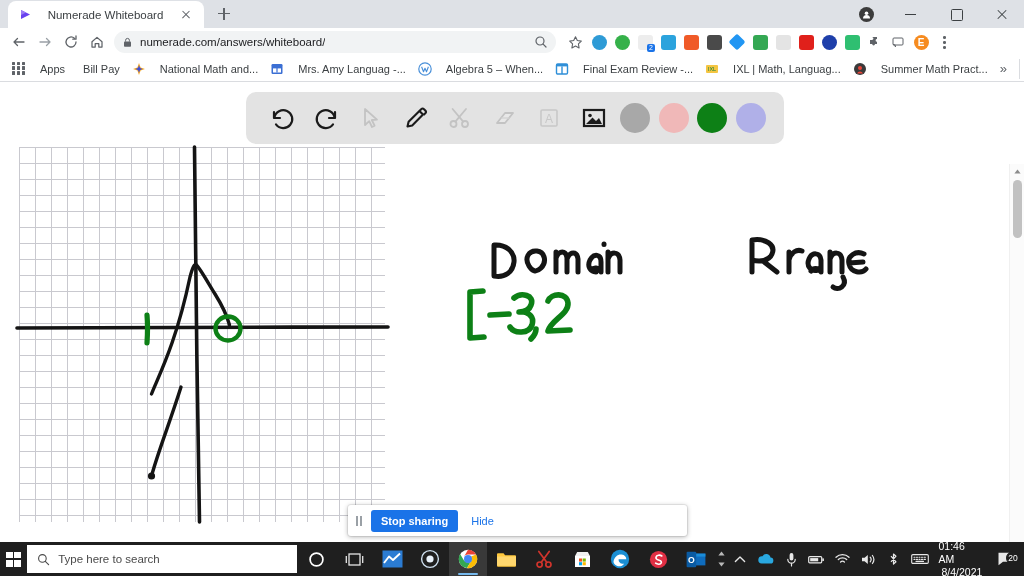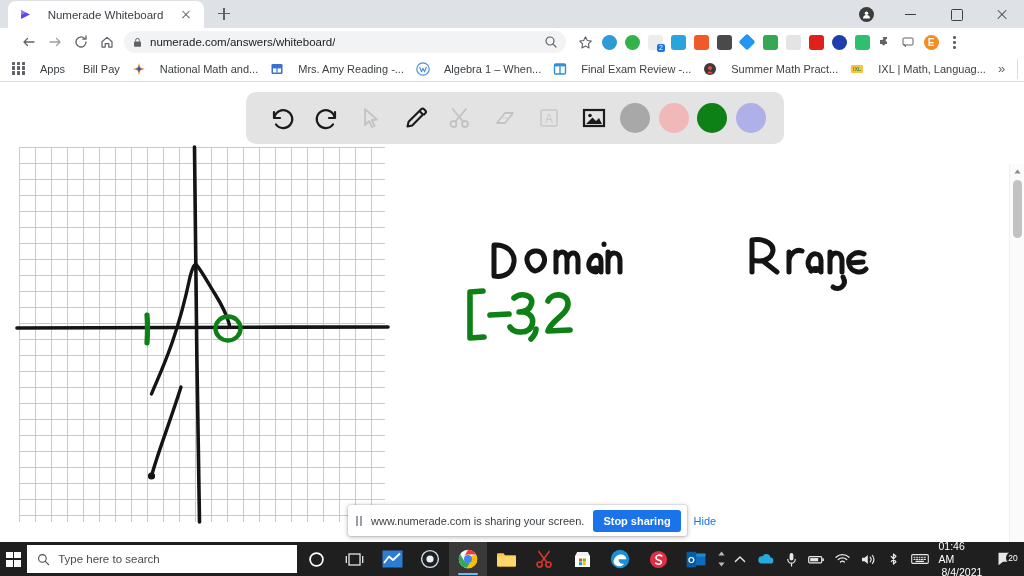--- a/index.html
+++ b/index.html
@@ -69,21 +69,21 @@
   }
   .wc-close:before, .wc-close:after {
     content: ""; position: absolute; left: 16.5px; top: 13.5px;
     width: 12px; height: 1.1px; background: #3c4043;
   }
   .wc-close:before { transform: rotate(45deg); }
   .wc-close:after  { transform: rotate(-45deg); }
 
   
   .navbar {
-    position: absolute; left: 10px; top: 28px; width: 961px; height: 28px;
+    position: absolute; left: 0; top: 28px; width: 961px; height: 28px;
     background: #fff; display: flex; align-items: center; padding: 0 6px;
   }
   .navbtn {
     width: 26px; height: 26px; display: flex; align-items: center;
     justify-content: center; color: #5f6368; flex: 0 0 26px;
   }
   .omnibox {
     flex: 1 1 auto; height: 22px; background: #f1f3f4; border-radius: 11px;
     margin: 0 6px 0 4px; display: flex; align-items: center; padding: 0 8px;
     gap: 7px; min-width: 0;
@@ -408,63 +408,63 @@
 
     <div class="bm">
       <span class="fav">
         <svg width="14" height="14" viewBox="0 0 14 14">
             <rect x="1.5" y="2" width="11" height="10" rx="1.2" fill="#3b6fd4"></rect>
             <rect x="3" y="5" width="8" height="5.5" fill="#fff"></rect>
             <rect x="3" y="5" width="8" height="1.4" fill="#3b6fd4"></rect>
             <rect x="6.4" y="5" width="1.2" height="5.5" fill="#3b6fd4"></rect>
           </svg>
       </span>
-      <span>Mrs. Amy Reading -...</span>
+      <span>Mrs. Amy Languag -...</span>
     </div>
 
     <div class="bm">
       <span class="fav">
         <svg width="14" height="14" viewBox="0 0 14 14">
             <circle cx="7" cy="7" r="6.2" fill="none" stroke="#4a90d9" stroke-width="1.2"></circle>
             <path d="M3.6 4.8 5.5 9.8 7 6.2 8.5 9.8l1.9-5" fill="none" stroke="#4a90d9" stroke-width="1.1" stroke-linejoin="round"></path>
           </svg>
       </span>
-      <span>Algebra 1 – When...</span>
+      <span>Algebra 5 – When...</span>
     </div>
 
     <div class="bm">
       <span class="fav">
         <svg width="14" height="14" viewBox="0 0 14 14">
             <rect x="1.5" y="2" width="11" height="10" rx="1.2" fill="none" stroke="#2f8fd8" stroke-width="1.4"></rect>
             <rect x="1.5" y="2" width="11" height="2.4" fill="#2f8fd8"></rect>
             <rect x="6.3" y="4.4" width="1.4" height="7.6" fill="#2f8fd8"></rect>
           </svg>
       </span>
       <span>Final Exam Review -...</span>
     </div>
 
     <div class="bm">
       <span class="fav">
         <svg width="14" height="14" viewBox="0 0 14 14">
+            <rect x="1" y="3" width="12" height="8" rx="1" fill="#f4c542"></rect>
+            <text x="7" y="9.2" font-size="5.4" text-anchor="middle" fill="#0b7d3e" font-family="Liberation Sans">IXL</text>
+          </svg>
+      </span>
+      <span>IXL | Math, Languag...</span>
+    </div>
+
+    <div class="bm">
+      <span class="fav">
+        <svg width="14" height="14" viewBox="0 0 14 14">
             <circle cx="7" cy="7" r="6" fill="#3a3a3a"></circle>
             <circle cx="7" cy="6" r="2" fill="#e8463a"></circle>
             <path d="M4 11.4a3.3 3.3 0 0 1 6 0z" fill="#e8463a"></path>
           </svg>
       </span>
       <span>Summer Math Pract...</span>
-    </div>
-
-    <div class="bm">
-      <span class="fav">
-        <svg width="14" height="14" viewBox="0 0 14 14">
-            <rect x="1" y="3" width="12" height="8" rx="1" fill="#f4c542"></rect>
-            <text x="7" y="9.2" font-size="5.4" text-anchor="middle" fill="#0b7d3e" font-family="Liberation Sans">IXL</text>
-          </svg>
-      </span>
-      <span>IXL | Math, Languag...</span>
     </div>
 
     <div class="bm-overflow">
       <span class="chev2">»</span>
       <div class="rlist">
         <span class="fav">
           <svg width="14" height="14" viewBox="0 0 14 14">
               <rect x="2" y="2" width="10" height="10" rx="1.2" fill="none" stroke="#5f6368" stroke-width="1.2"></rect>
               <path d="M4.6 5h5M4.6 7h5M4.6 9h3" stroke="#5f6368" stroke-width="1"></path>
             </svg>
@@ -589,21 +589,20 @@
       <div class="thumb"></div>
 
     </div>
   </div>
 
   <div class="sharebar">
     <span class="pausebars">
         <i></i>
         <i></i>
       </span>
-    <span class="share-text">www.numerade.com is sharing your screen.</span>
     <button class="stop-btn">Stop sharing</button>
     <button class="hide-btn">Hide</button>
   </div>
 
   <div class="taskbar">
     <div class="start">
       <span class="winlogo">
           <i></i>
           <i></i>
           <i></i>

